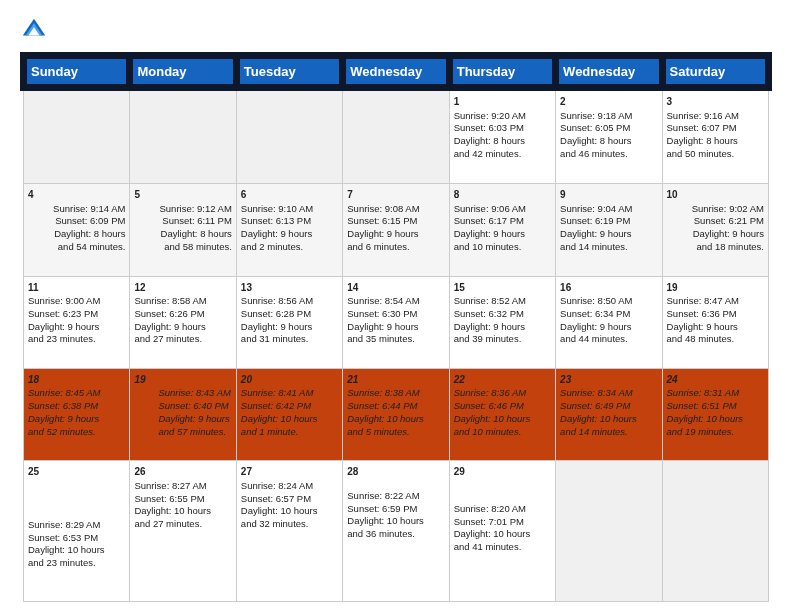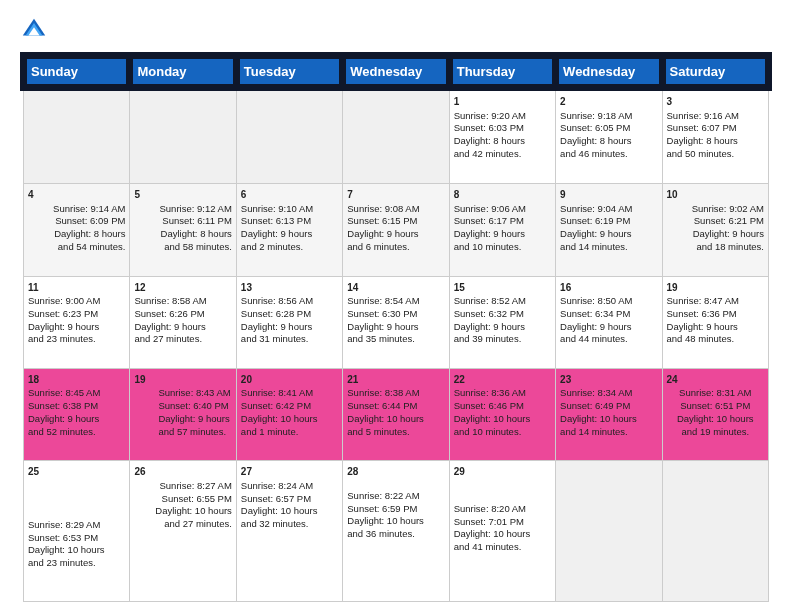--- a/index.html
+++ b/index.html
@@ -256,21 +256,21 @@
 and 44 minutes.</div>
           </td>
           <td>
             <span class="day-num">19</span>
             <div style="white-space: pre-line;">Sunrise: 8:47 AM
 Sunset: 6:36 PM
 Daylight: 9 hours
 and 48 minutes.</div>
           </td>
         </tr>
-        <tr style="background: #ec4899;">
+        <tr style="background: #c2410c; font-style: italic;">
           <td>
             <span class="day-num">18</span>
             <div style="white-space: pre-line;">Sunrise: 8:45 AM
 Sunset: 6:38 PM
 Daylight: 9 hours
 and 52 minutes.</div>
           </td>
           <td>
             <span class="day-num">19</span>
             <div style="white-space: pre-line; margin-left: 24px;">Sunrise: 8:43 AM
@@ -301,37 +301,37 @@
           </td>
           <td>
             <span class="day-num">23</span>
             <div style="white-space: pre-line;">Sunrise: 8:34 AM
 Sunset: 6:49 PM
 Daylight: 10 hours
 and 14 minutes.</div>
           </td>
           <td>
             <span class="day-num">24</span>
-            <div style="white-space: pre-line; text-align: center;">Sunrise: 8:31 AM
+            <div style="white-space: pre-line;">Sunrise: 8:31 AM
 Sunset: 6:51 PM
 Daylight: 10 hours
 and 19 minutes.</div>
           </td>
         </tr>
         <tr style="background: rgb(255, 255, 255);">
           <td>
             <span class="day-num">25</span>
             <div style="white-space: pre-line; margin-top: 40px;">Sunrise: 8:29 AM
 Sunset: 6:53 PM
 Daylight: 10 hours
 and 23 minutes.</div>
           </td>
           <td>
             <span class="day-num">26</span>
-            <div style="white-space: pre-line; text-align: right;">Sunrise: 8:27 AM
+            <div style="white-space: pre-line;">Sunrise: 8:27 AM
 Sunset: 6:55 PM
 Daylight: 10 hours
 and 27 minutes.</div>
           </td>
           <td>
             <span class="day-num">27</span>
             <div style="white-space: pre-line;">Sunrise: 8:24 AM
 Sunset: 6:57 PM
 Daylight: 10 hours
 and 32 minutes.</div>

